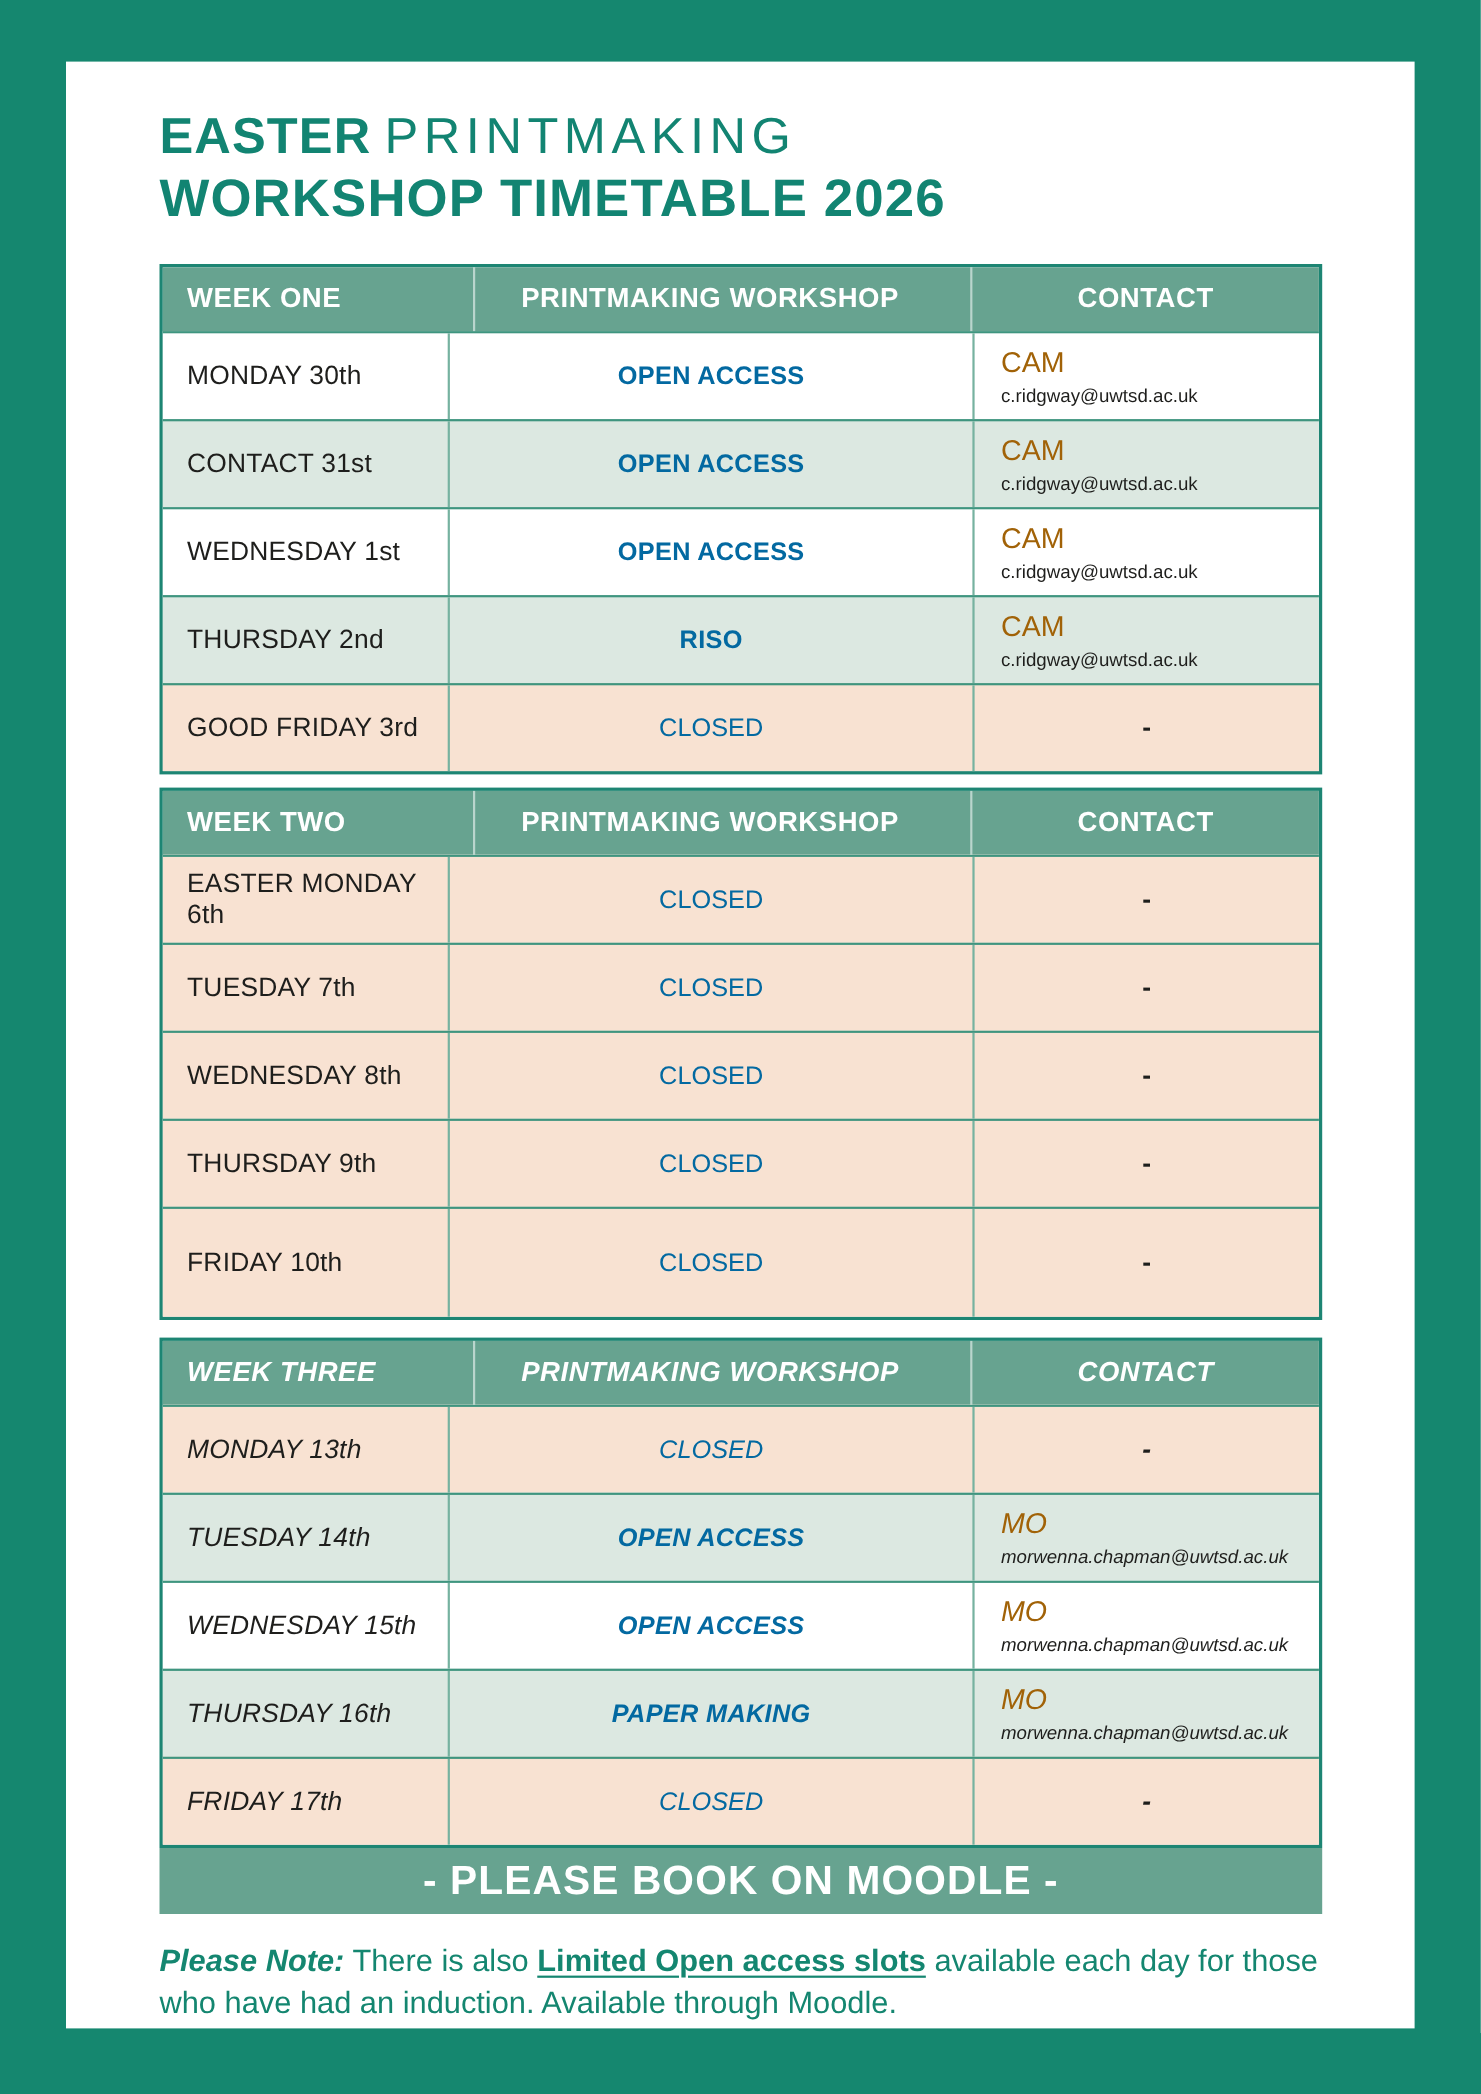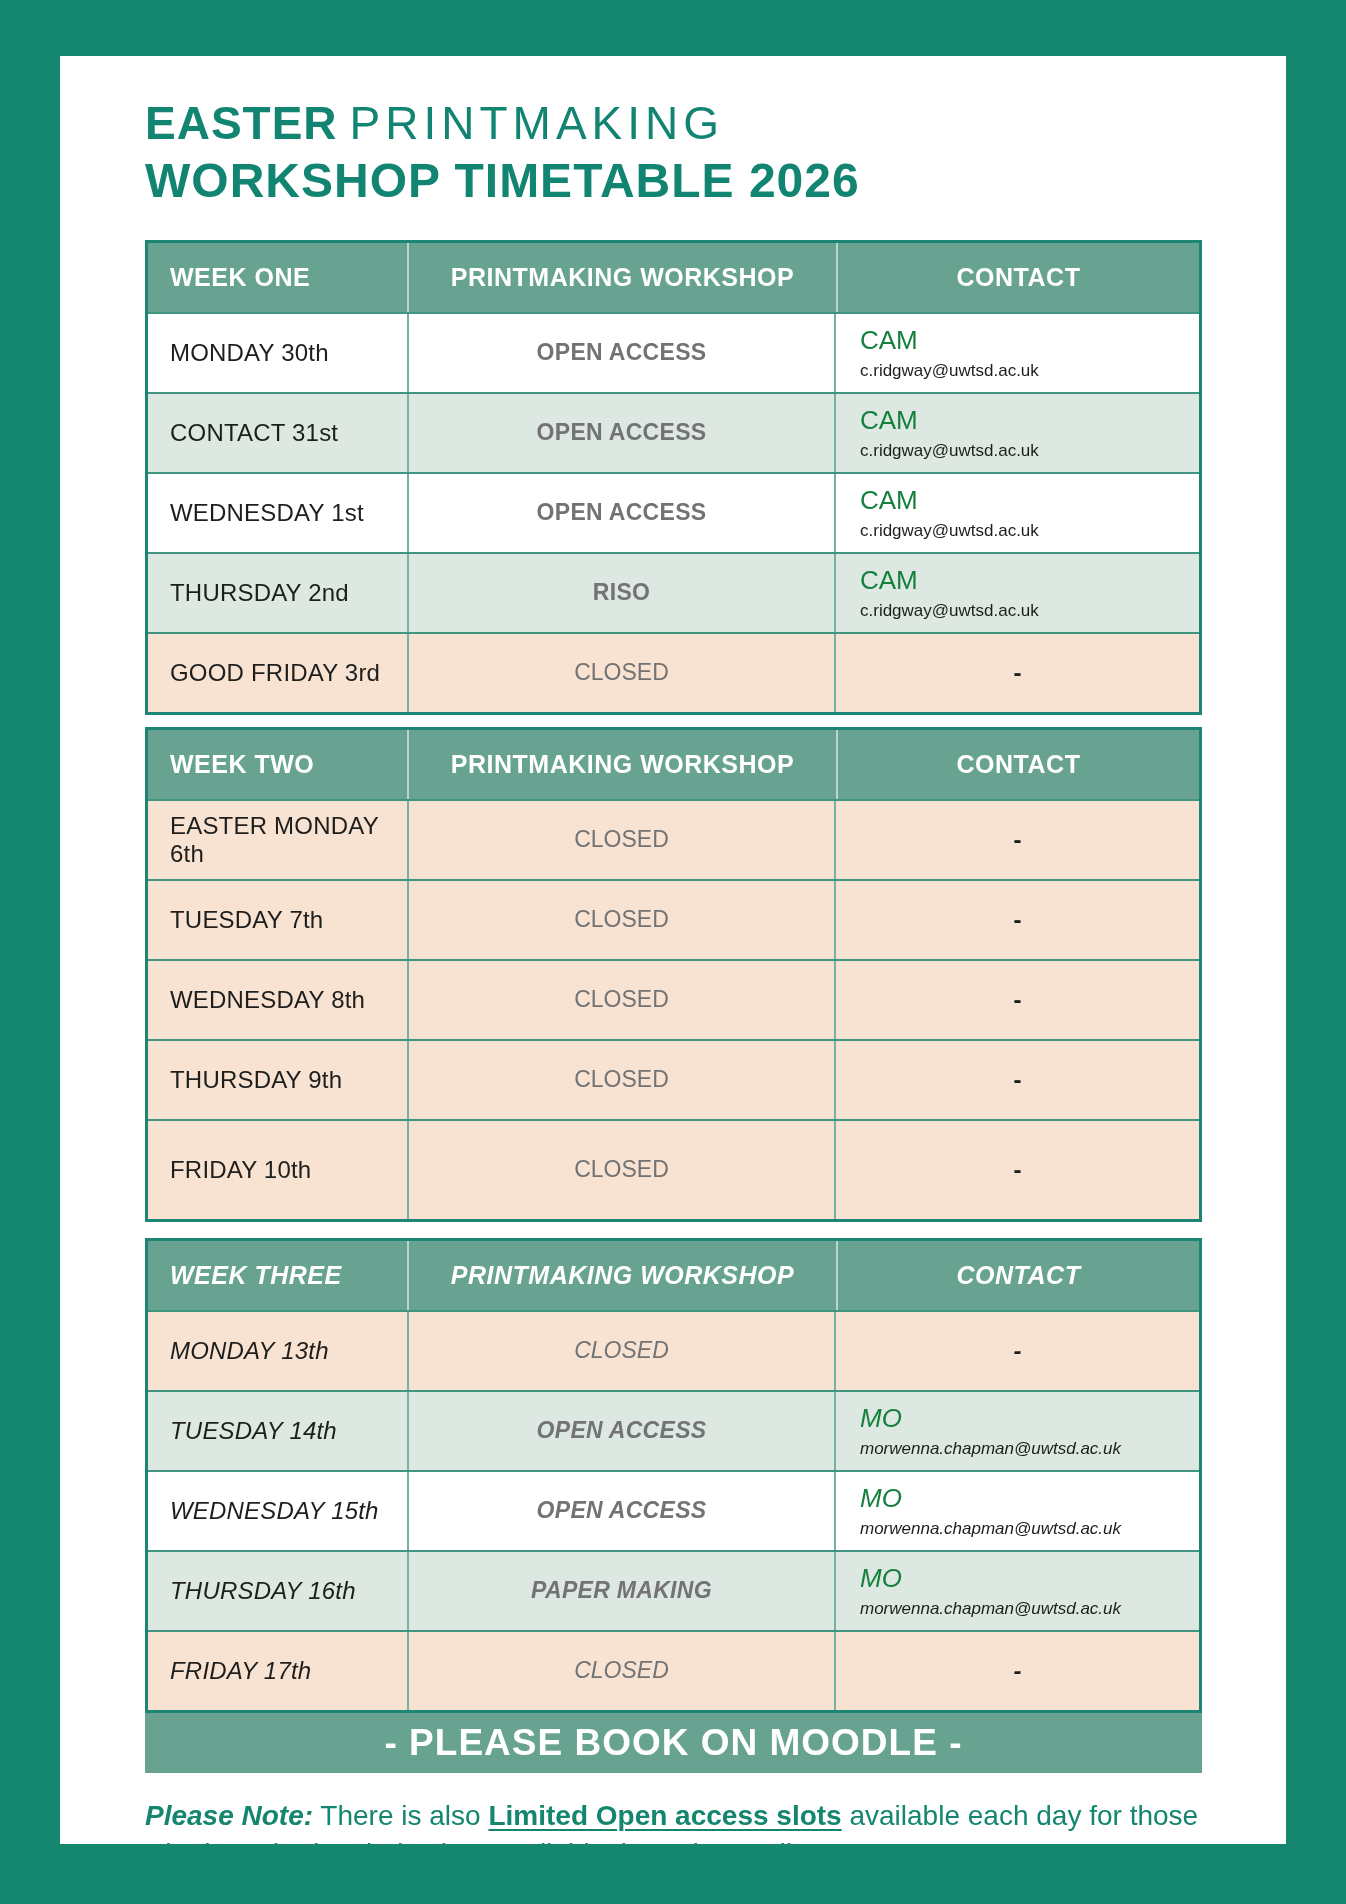--- a/index.html
+++ b/index.html
@@ -15,39 +15,39 @@
   .title-l1 .t-bold { font-weight:800; letter-spacing:1px; }
   .title-l1 .t-light { font-weight:400; letter-spacing:5px; margin-left:12px; }
   .title-l2 { font-size:48px; font-weight:800; color:#128472; letter-spacing:1px; line-height:1.15; margin-top:4px; white-space:nowrap; }
 
   
   .tbl { width:1057px; border:3px solid #1D8573; background:#fff; }
   .tbl.t1 { margin-bottom:12px; }
   .tbl.t2 { margin-bottom:16px; }
   .tbl.t3 { margin-bottom:0;font-style:italic; }
 
-  .thead { display:flex; height:69px; background:#67A390; }
+  .thead { display:flex; height:58px; background:#67A390;gap:23px; }
   .hcell { color:#ffffff; font-weight:700; font-size:25px; letter-spacing:0.5px; display:flex; align-items:center; }
   .hcell.c1 { width:259px; padding-left:22px; }
   .hcell.c2 { width:429px; justify-content:center; border-left:2px solid rgba(255,255,255,0.55); }
   .hcell.c3 { flex:1; justify-content:center; border-left:2px solid rgba(255,255,255,0.55); }
 
   .trow { display:flex; height:80px; border-top:2px solid #3F957F; }
   .trow.tall { height:100px; }
   .bg-white { background:#ffffff; }
   .bg-green { background:#DCE8E1; }
   .bg-peach { background:#F8E2D2; }
 
   .cell { display:flex; align-items:center; }
   .cell.day { width:259px; padding-left:22px; font-size:24px; color:#1E1E1C; letter-spacing:0.2px;border-radius:21px; }
-  .cell.work { width:429px; justify-content:center; font-size:23px; color:#737373;
+  .cell.work { width:479px; justify-content:center; font-size:23px; color:#0369a1;
                border-left:2px solid #76B2A0; border-right:2px solid #76B2A0; }
   .wk-bold { font-weight:700; letter-spacing:0.3px; }
   .cell.contact { flex:1; flex-direction:column; justify-content:center; align-items:flex-start; padding-left:24px; }
-  .cname  { font-size:26px; color:#15803d; }
+  .cname  { font-size:26px; color:#a16207; }
   .cemail { font-size:17px; color:#1E1E1C; margin-top:5px; }
   .cell.contact.dashcell { flex-direction:row; align-items:center; justify-content:center; padding-left:0;
                            font-size:24px; font-weight:700; color:#1E1E1C; }
 
   
   .banner { width:1057px; height:60px; background:#67A390; color:#ffffff;
             display:flex; align-items:center; justify-content:center;
             font-size:37px; font-weight:800; letter-spacing:1px; }
 
   

